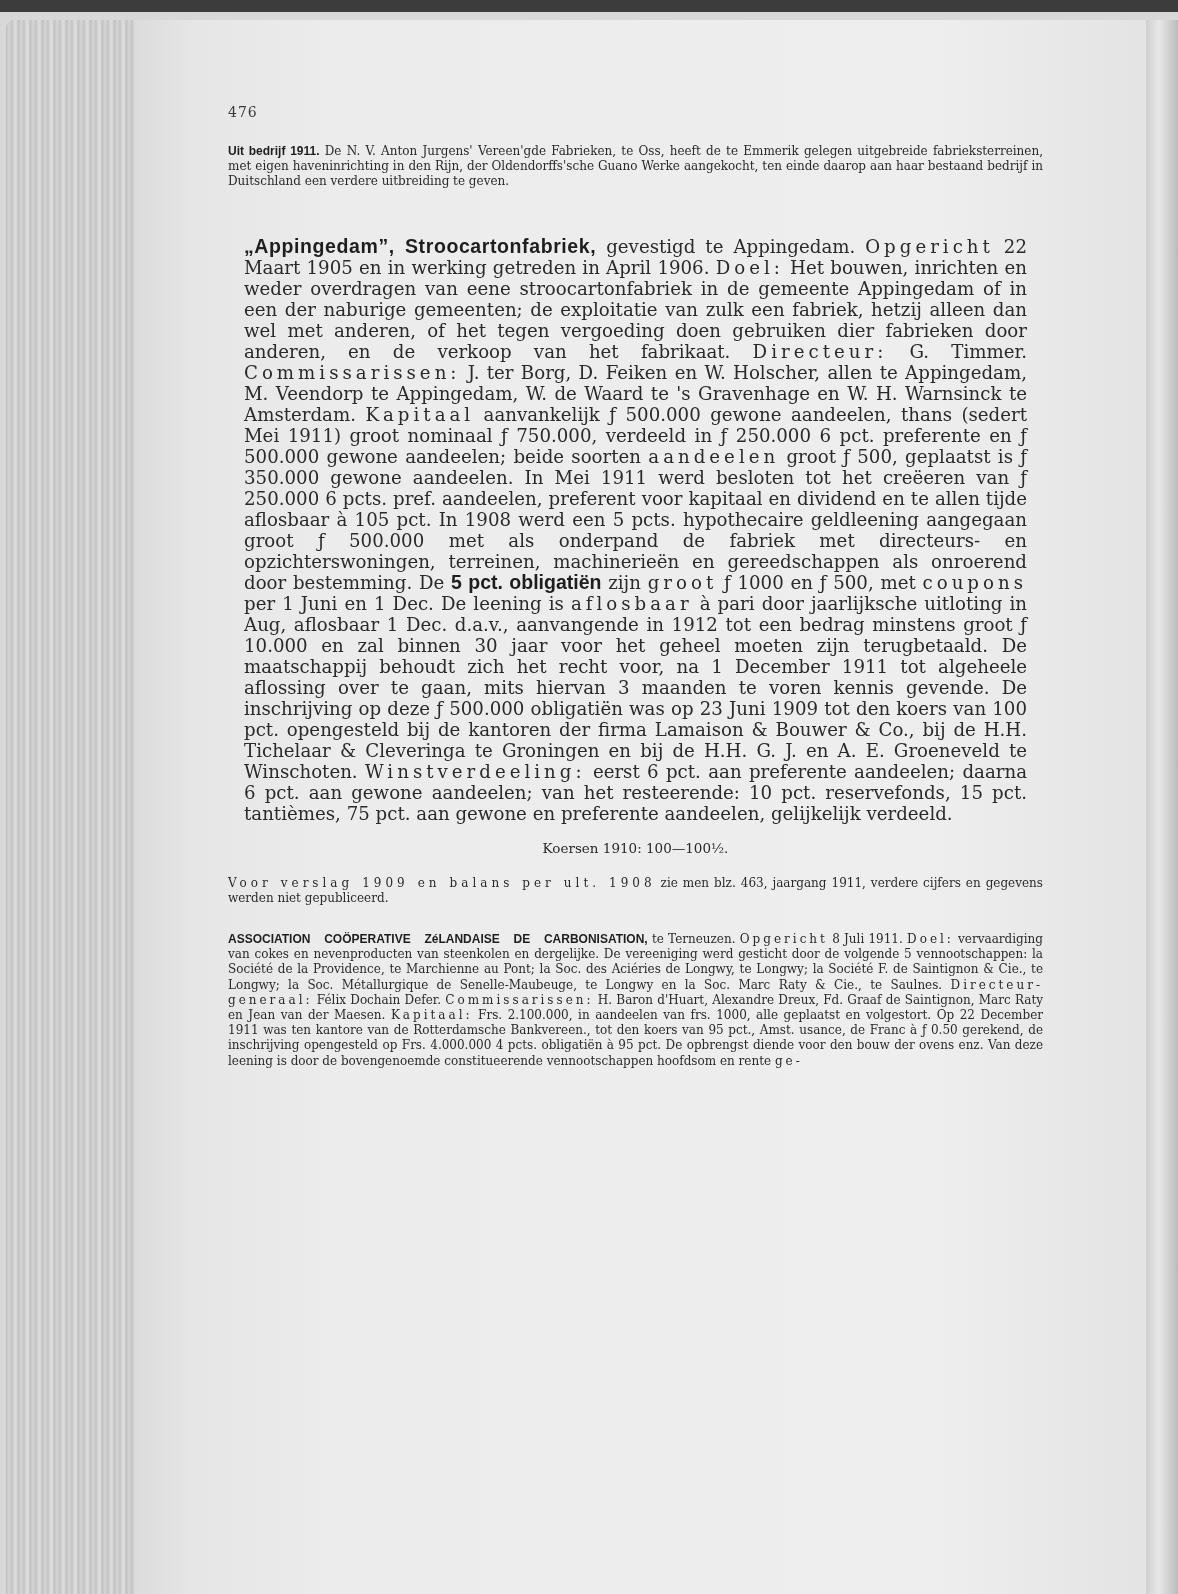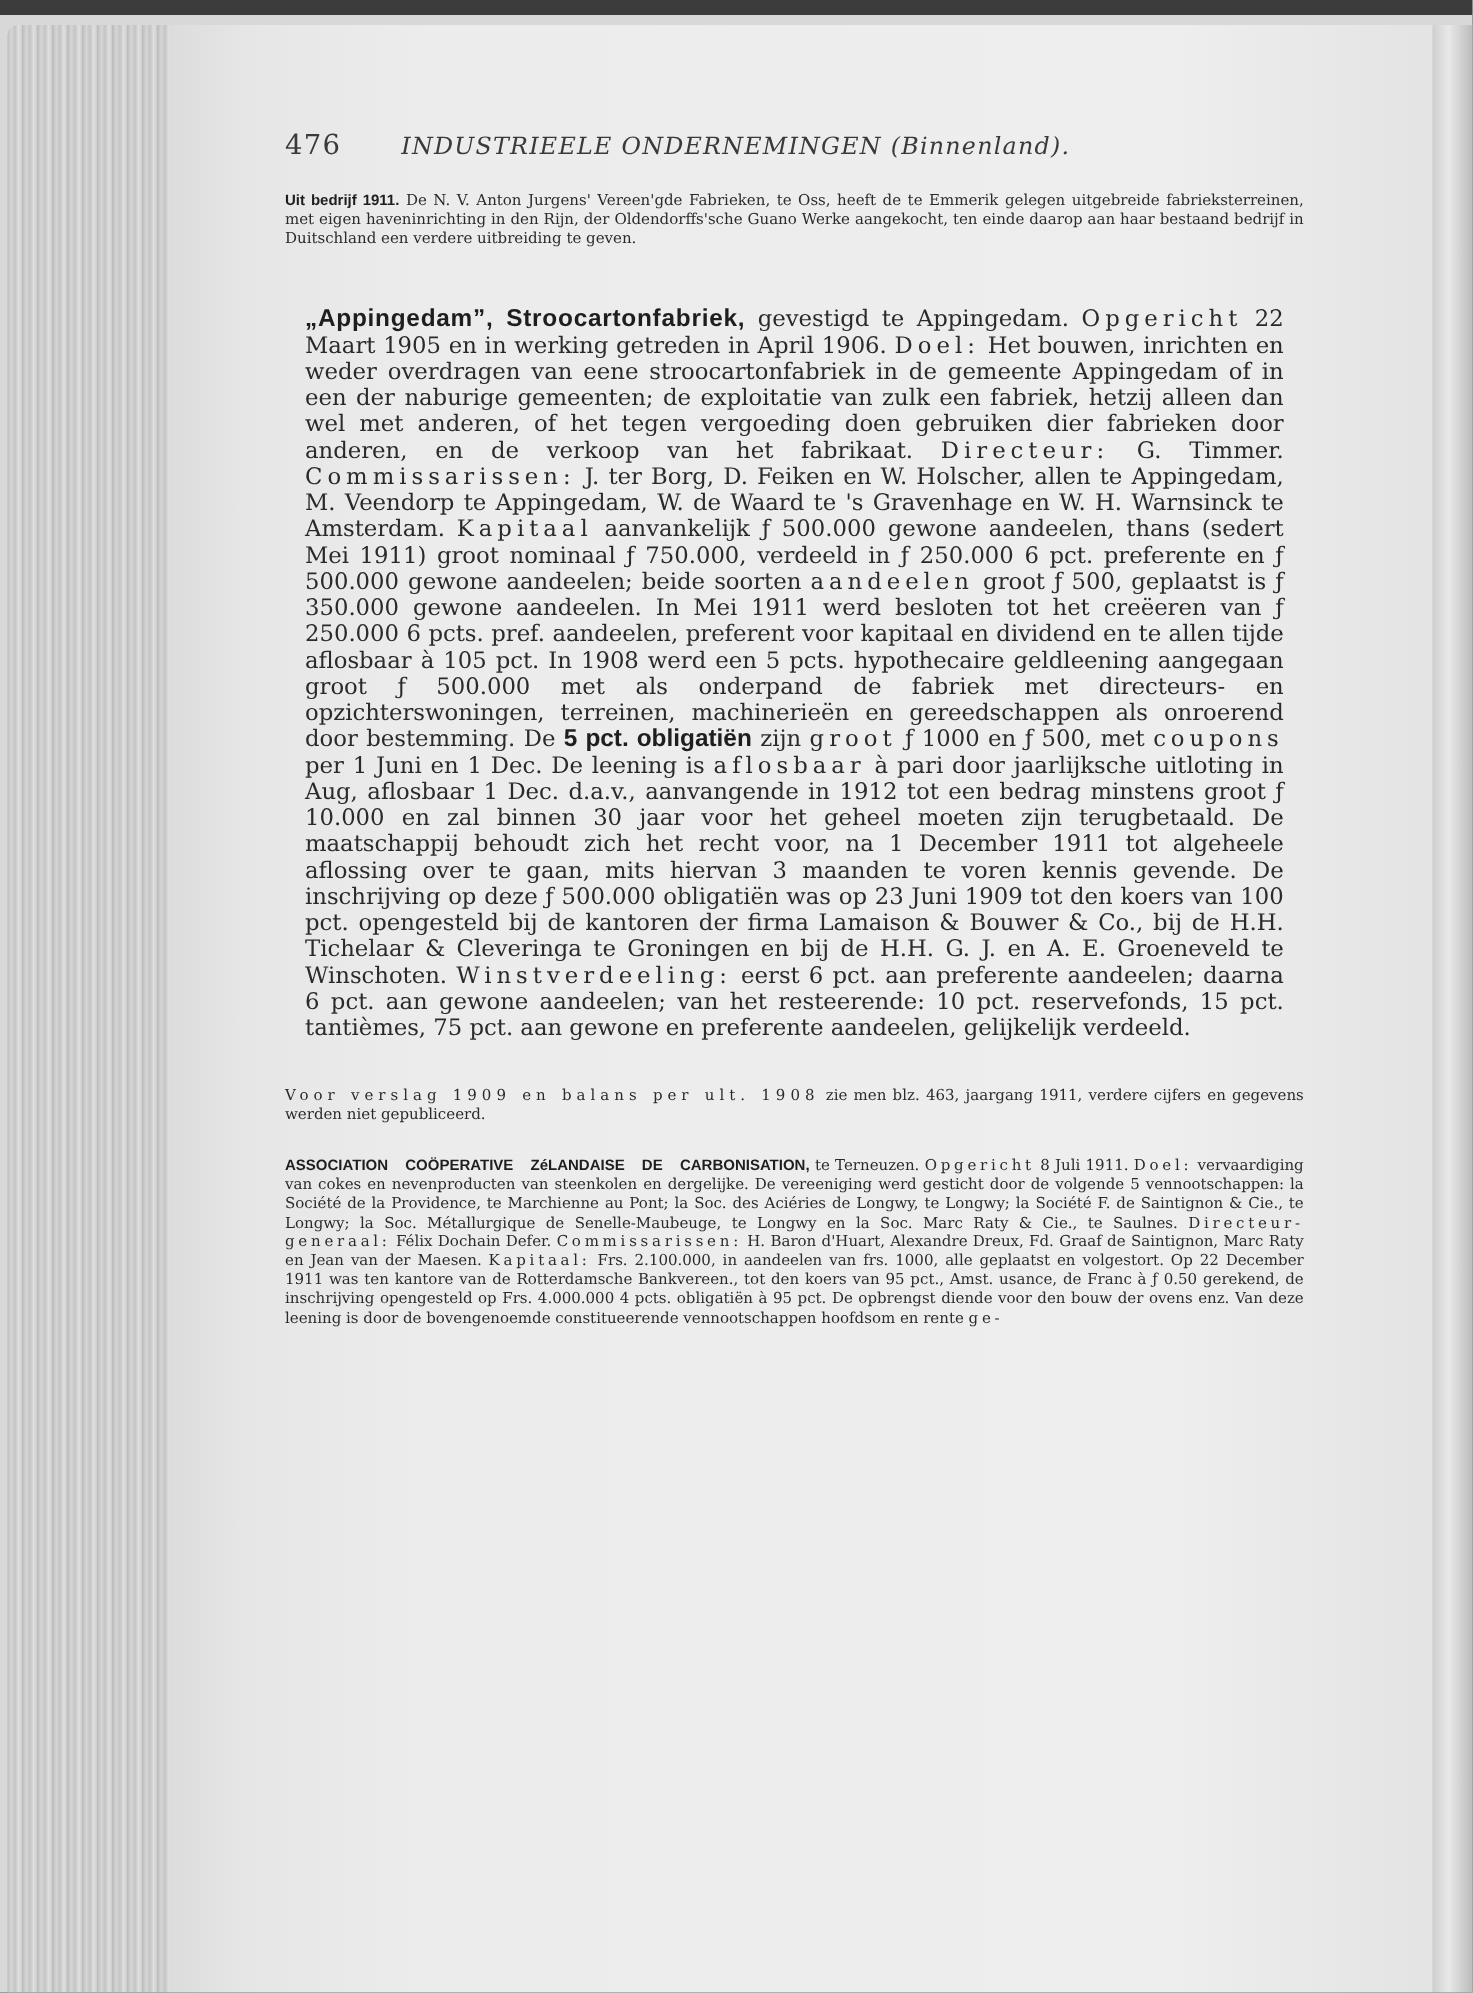--- a/index.html
+++ b/index.html
@@ -26,21 +26,21 @@
     background:linear-gradient(90deg,#cfcfcf,#e8e8e8 40%,#bcbcbc);
   }
   .content {
     position:absolute; left:228px; top:104px; width:815px;
     color:#2a2a2a;
   }
   .running-head {
     font-size:19px; letter-spacing:1px; color:#3a3a3a; margin-bottom:24px;
     display:flex; gap:48px; align-items:baseline;
   }
-  .running-head .pageno { font-size:22px;text-align:center; }
+  .running-head .pageno { font-size:14px;text-align:center; }
   .running-head .title { font-style:italic; }
   .small {
     font-size:12px; line-height:15.2px; text-align:justify;
     margin:0;
   }
   .large {
     font-size:18.2px; line-height:21px; text-align:justify;
     margin:16px;
   }
   .bold-sans {
@@ -60,29 +60,29 @@
 
 <div class="scan"></div>
 <div class="page-stack"></div>
 <div class="page"></div>
 <div class="right-edge"></div>
 
 <div class="content">
 
   <div class="running-head">
     <span class="pageno">476</span>
-    <span class="title">INDUSTRIEELE ONDERNEMINGEN (Binnenland).</span>
   </div>
 
   <p class="small"><span class="bold-sans">Uit bedrijf 1911.</span><span> De N. V. Anton Jurgens' Vereen'gde Fabrieken, te Oss, heeft de te Emmerik gelegen uitgebreide fabrieksterreinen, met eigen haveninrichting in den Rijn, der Oldendorffs'sche Guano Werke aangekocht, ten einde daarop aan haar bestaand bedrijf in Duitschland een verdere uitbreiding te geven.</span></p>
 
   <div class="gap1"></div>
 
   <p class="large"><span class="bold-sans" style="font-size:19.5px;letter-spacing:0.6px;">„Appingedam”, Stroocartonfabriek,</span><span> gevestigd te Appingedam. </span><span class="spaced">Opgericht</span><span> 22 Maart 1905 en in werking getreden in April 1906. </span><span class="spaced">Doel:</span><span> Het bouwen, inrichten en weder overdragen van eene stroocartonfabriek in de gemeente Appingedam of in een der naburige gemeenten; de exploitatie van zulk een fabriek, hetzij alleen dan wel met anderen, of het tegen vergoeding doen gebruiken dier fabrieken door anderen, en de verkoop van het fabrikaat. </span><span class="spaced">Directeur:</span><span> G. Timmer. </span><span class="spaced">Commissarissen:</span><span> J. ter Borg, D. Feiken en W. Holscher, allen te Appingedam, M. Veendorp te Appingedam, W. de Waard te 's Gravenhage en W. H. Warnsinck te Amsterdam. </span><span class="spaced">Kapitaal</span><span> aanvankelijk ƒ 500.000 gewone aandeelen, thans (sedert Mei 1911) groot nominaal ƒ 750.000, verdeeld in ƒ 250.000 6 pct. preferente en ƒ 500.000 gewone aandeelen; beide soorten </span><span class="spaced">aandeelen</span><span> groot ƒ 500, geplaatst is ƒ 350.000 gewone aandeelen. In Mei 1911 werd besloten tot het creëeren van ƒ 250.000 6 pcts. pref. aandeelen, preferent voor kapitaal en dividend en te allen tijde aflosbaar à 105 pct. In 1908 werd een 5 pcts. hypothecaire geldleening aangegaan groot ƒ 500.000 met als onderpand de fabriek met directeurs- en opzichterswoningen, terreinen, machinerieën en gereedschappen als onroerend door bestemming. De </span><span class="bold-sans" style="font-size:19.5px;">5 pct. obligatiën</span><span> zijn </span><span class="spaced">groot</span><span> ƒ 1000 en ƒ 500, met </span><span class="spaced">coupons</span><span> per 1 Juni en 1 Dec. De leening is </span><span class="spaced">aflosbaar</span><span> à pari door jaarlijksche uitloting in Aug, aflosbaar 1 Dec. d.a.v., aanvangende in 1912 tot een bedrag minstens groot ƒ 10.000 en zal binnen 30 jaar voor het geheel moeten zijn terugbetaald. De maatschappij behoudt zich het recht voor, na 1 December 1911 tot algeheele aflossing over te gaan, mits hiervan 3 maanden te voren kennis gevende. De inschrijving op deze ƒ 500.000 obligatiën was op 23 Juni 1909 tot den koers van 100 pct. opengesteld bij de kantoren der firma Lamaison &amp; Bouwer &amp; Co., bij de H.H. Tichelaar &amp; Cleveringa te Groningen en bij de H.H. G. J. en A. E. Groeneveld te Winschoten. </span><span class="spaced">Winstverdeeling:</span><span> eerst 6 pct. aan preferente aandeelen; daarna 6 pct. aan gewone aandeelen; van het resteerende: 10 pct. reservefonds, 15 pct. tantièmes, 75 pct. aan gewone en preferente aandeelen, gelijkelijk verdeeld.</span></p>
 
+  <div class="center koersen">Koersen 1910: 100—100½.</div>
 
   <div class="gap2"></div>
 
   <p class="small"><span class="spaced">Voor verslag 1909 en balans per ult. 1908</span><span> zie men blz. 463, jaargang 1911, verdere cijfers en gegevens werden niet gepubliceerd.</span></p>
 
   <div class="gap3"></div>
 
   <p class="small"><span class="bold-sans" style="word-spacing:10px;">ASSOCIATION COÖPERATIVE ZéLANDAISE DE CARBONISATION,</span><span> te Terneuzen. </span><span class="spaced-s">Opgericht</span><span> 8 Juli 1911. </span><span class="spaced-s">Doel:</span><span> vervaardiging van cokes en nevenproducten van steenkolen en dergelijke. De vereeniging werd gesticht door de volgende 5 vennootschappen: la Société de la Providence, te Marchienne au Pont; la Soc. des Aciéries de Longwy, te Longwy; la Société F. de Saintignon &amp; Cie., te Longwy; la Soc. Métallurgique de Senelle-Maubeuge, te Longwy en la Soc. Marc Raty &amp; Cie., te Saulnes. </span><span class="spaced-s">Directeur-generaal:</span><span> Félix Dochain Defer. </span><span class="spaced-s">Commissarissen:</span><span> H. Baron d'Huart, Alexandre Dreux, Fd. Graaf de Saintignon, Marc Raty en Jean van der Maesen. </span><span class="spaced-s">Kapitaal:</span><span> Frs. 2.100.000, in aandeelen van frs. 1000, alle geplaatst en volgestort. Op 22 December 1911 was ten kantore van de Rotterdamsche Bankvereen., tot den koers van 95 pct., Amst. usance, de Franc à ƒ 0.50 gerekend, de inschrijving opengesteld op Frs. 4.000.000 4 pcts. obligatiën à 95 pct. De opbrengst diende voor den bouw der ovens enz. Van deze leening is door de bovengenoemde constitueerende vennootschappen hoofdsom en rente </span><span class="spaced-s">ge-</span></p>
 
 </div>

